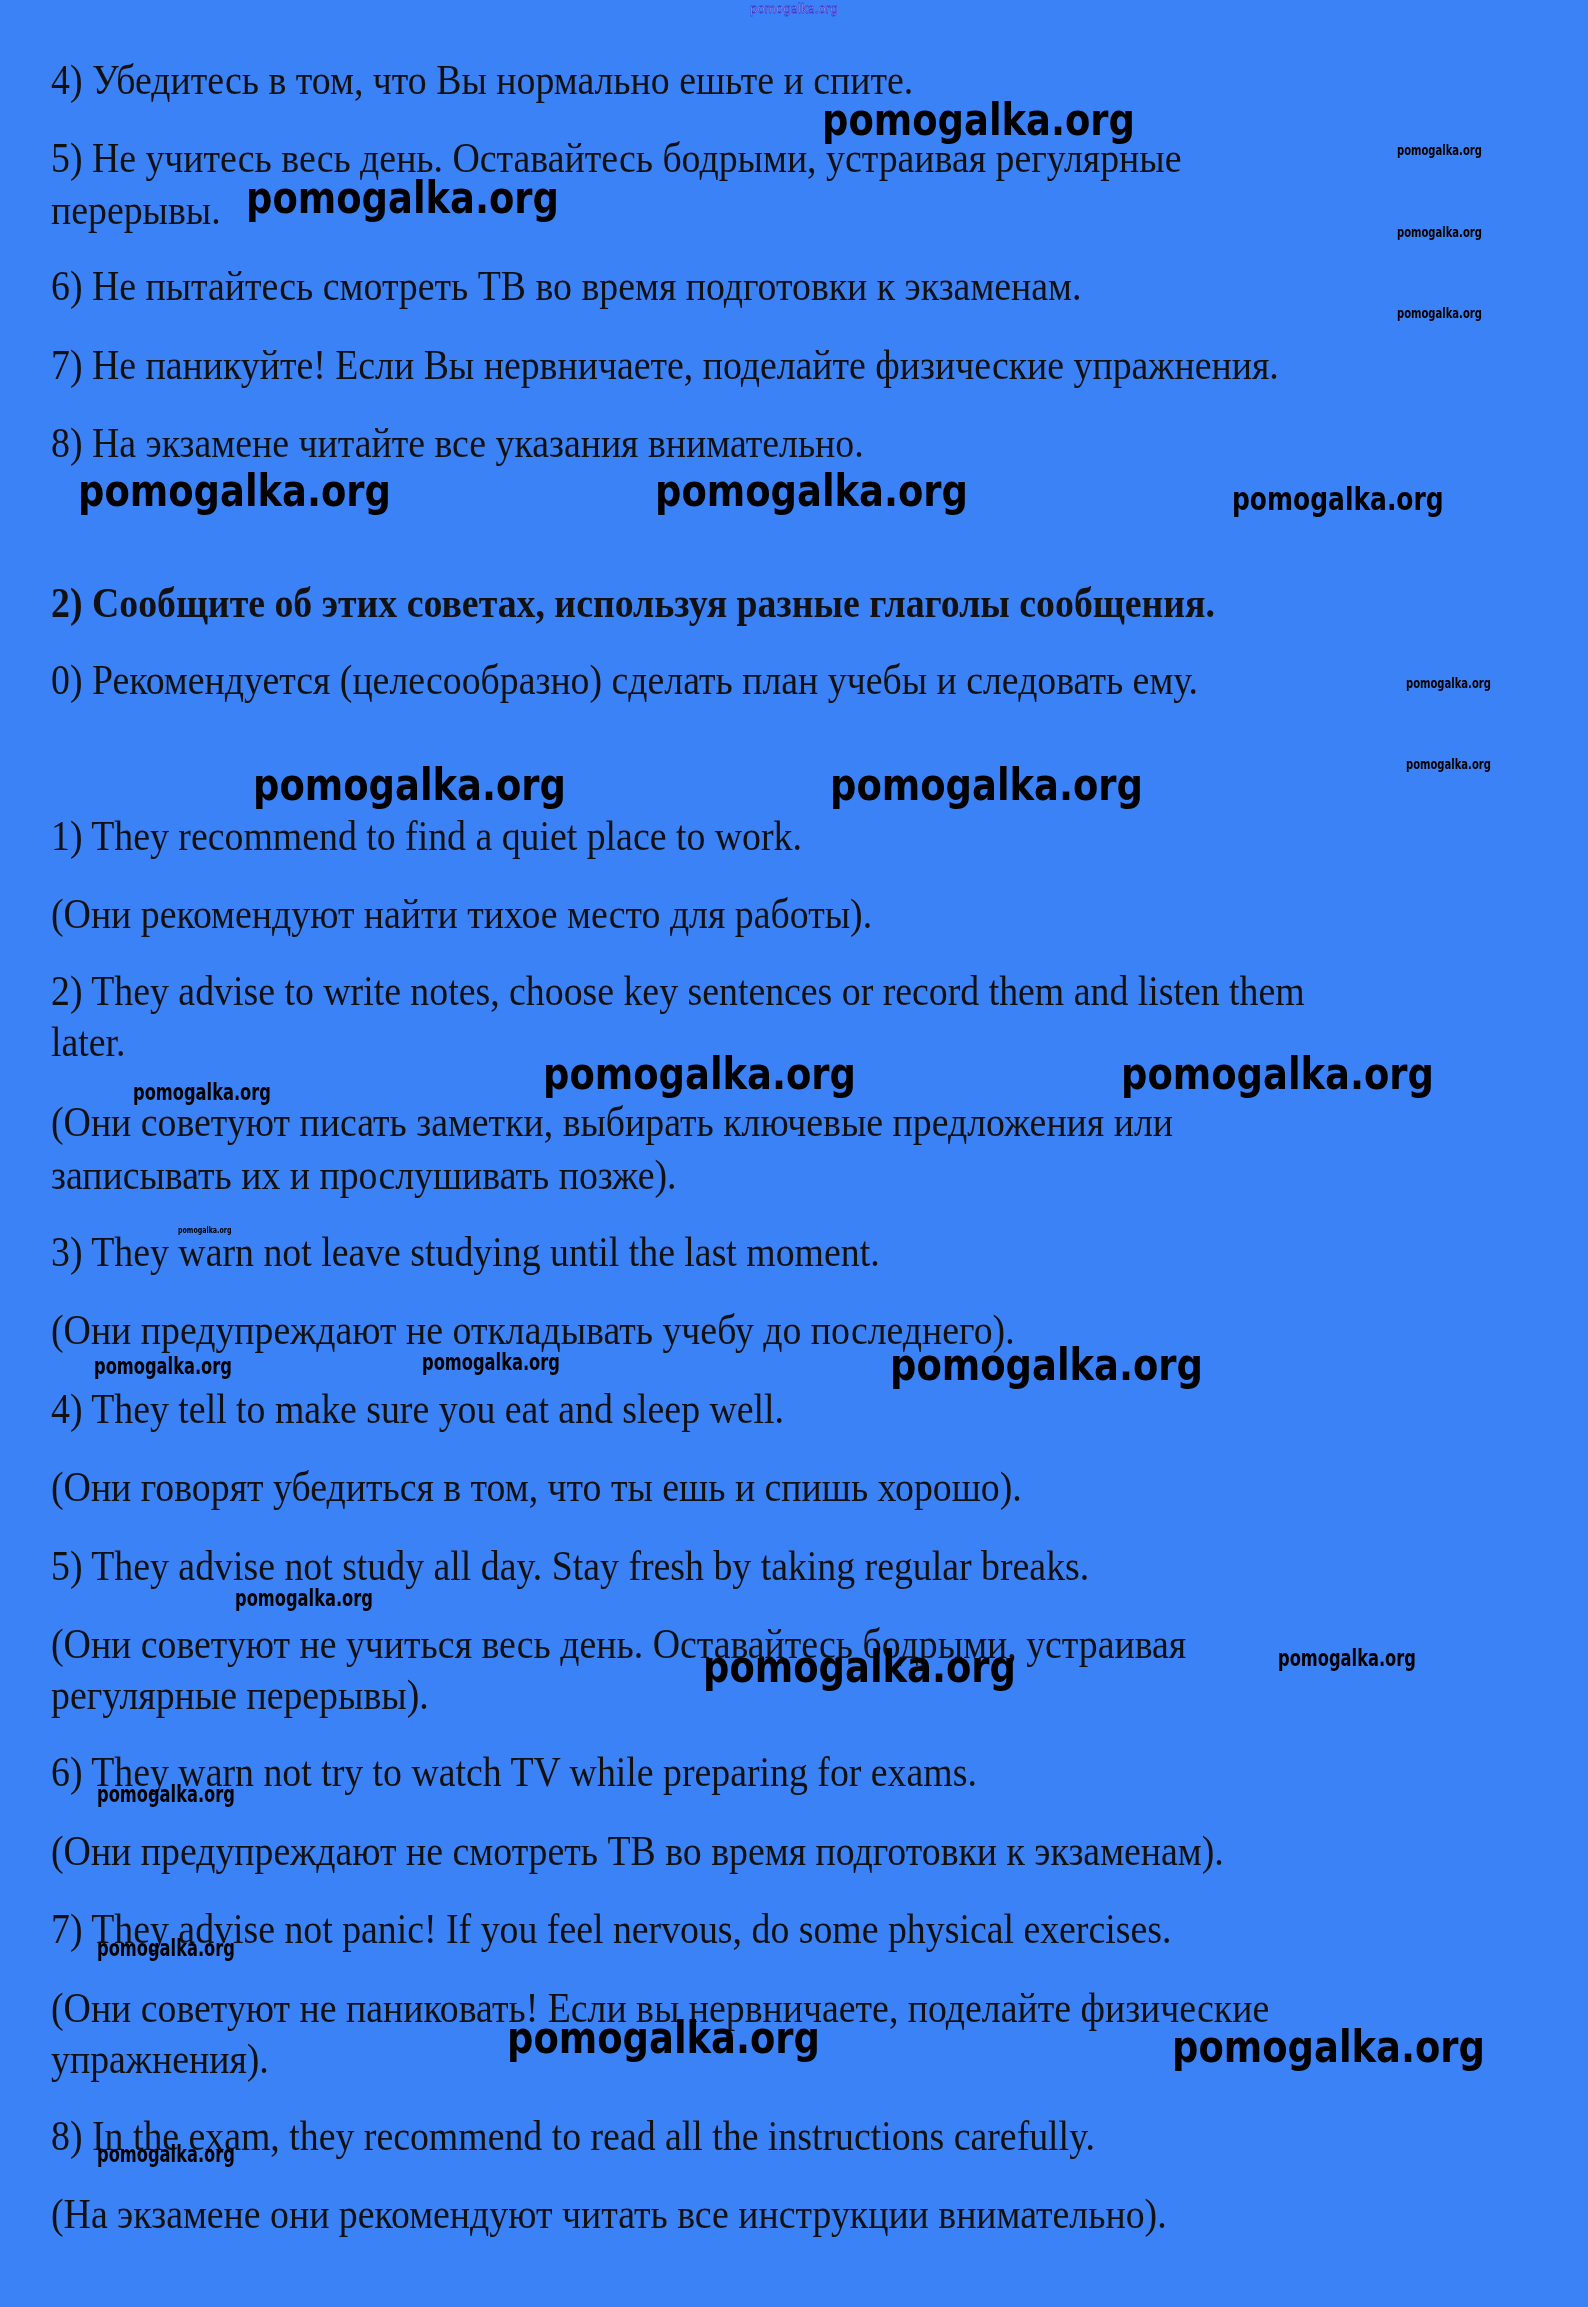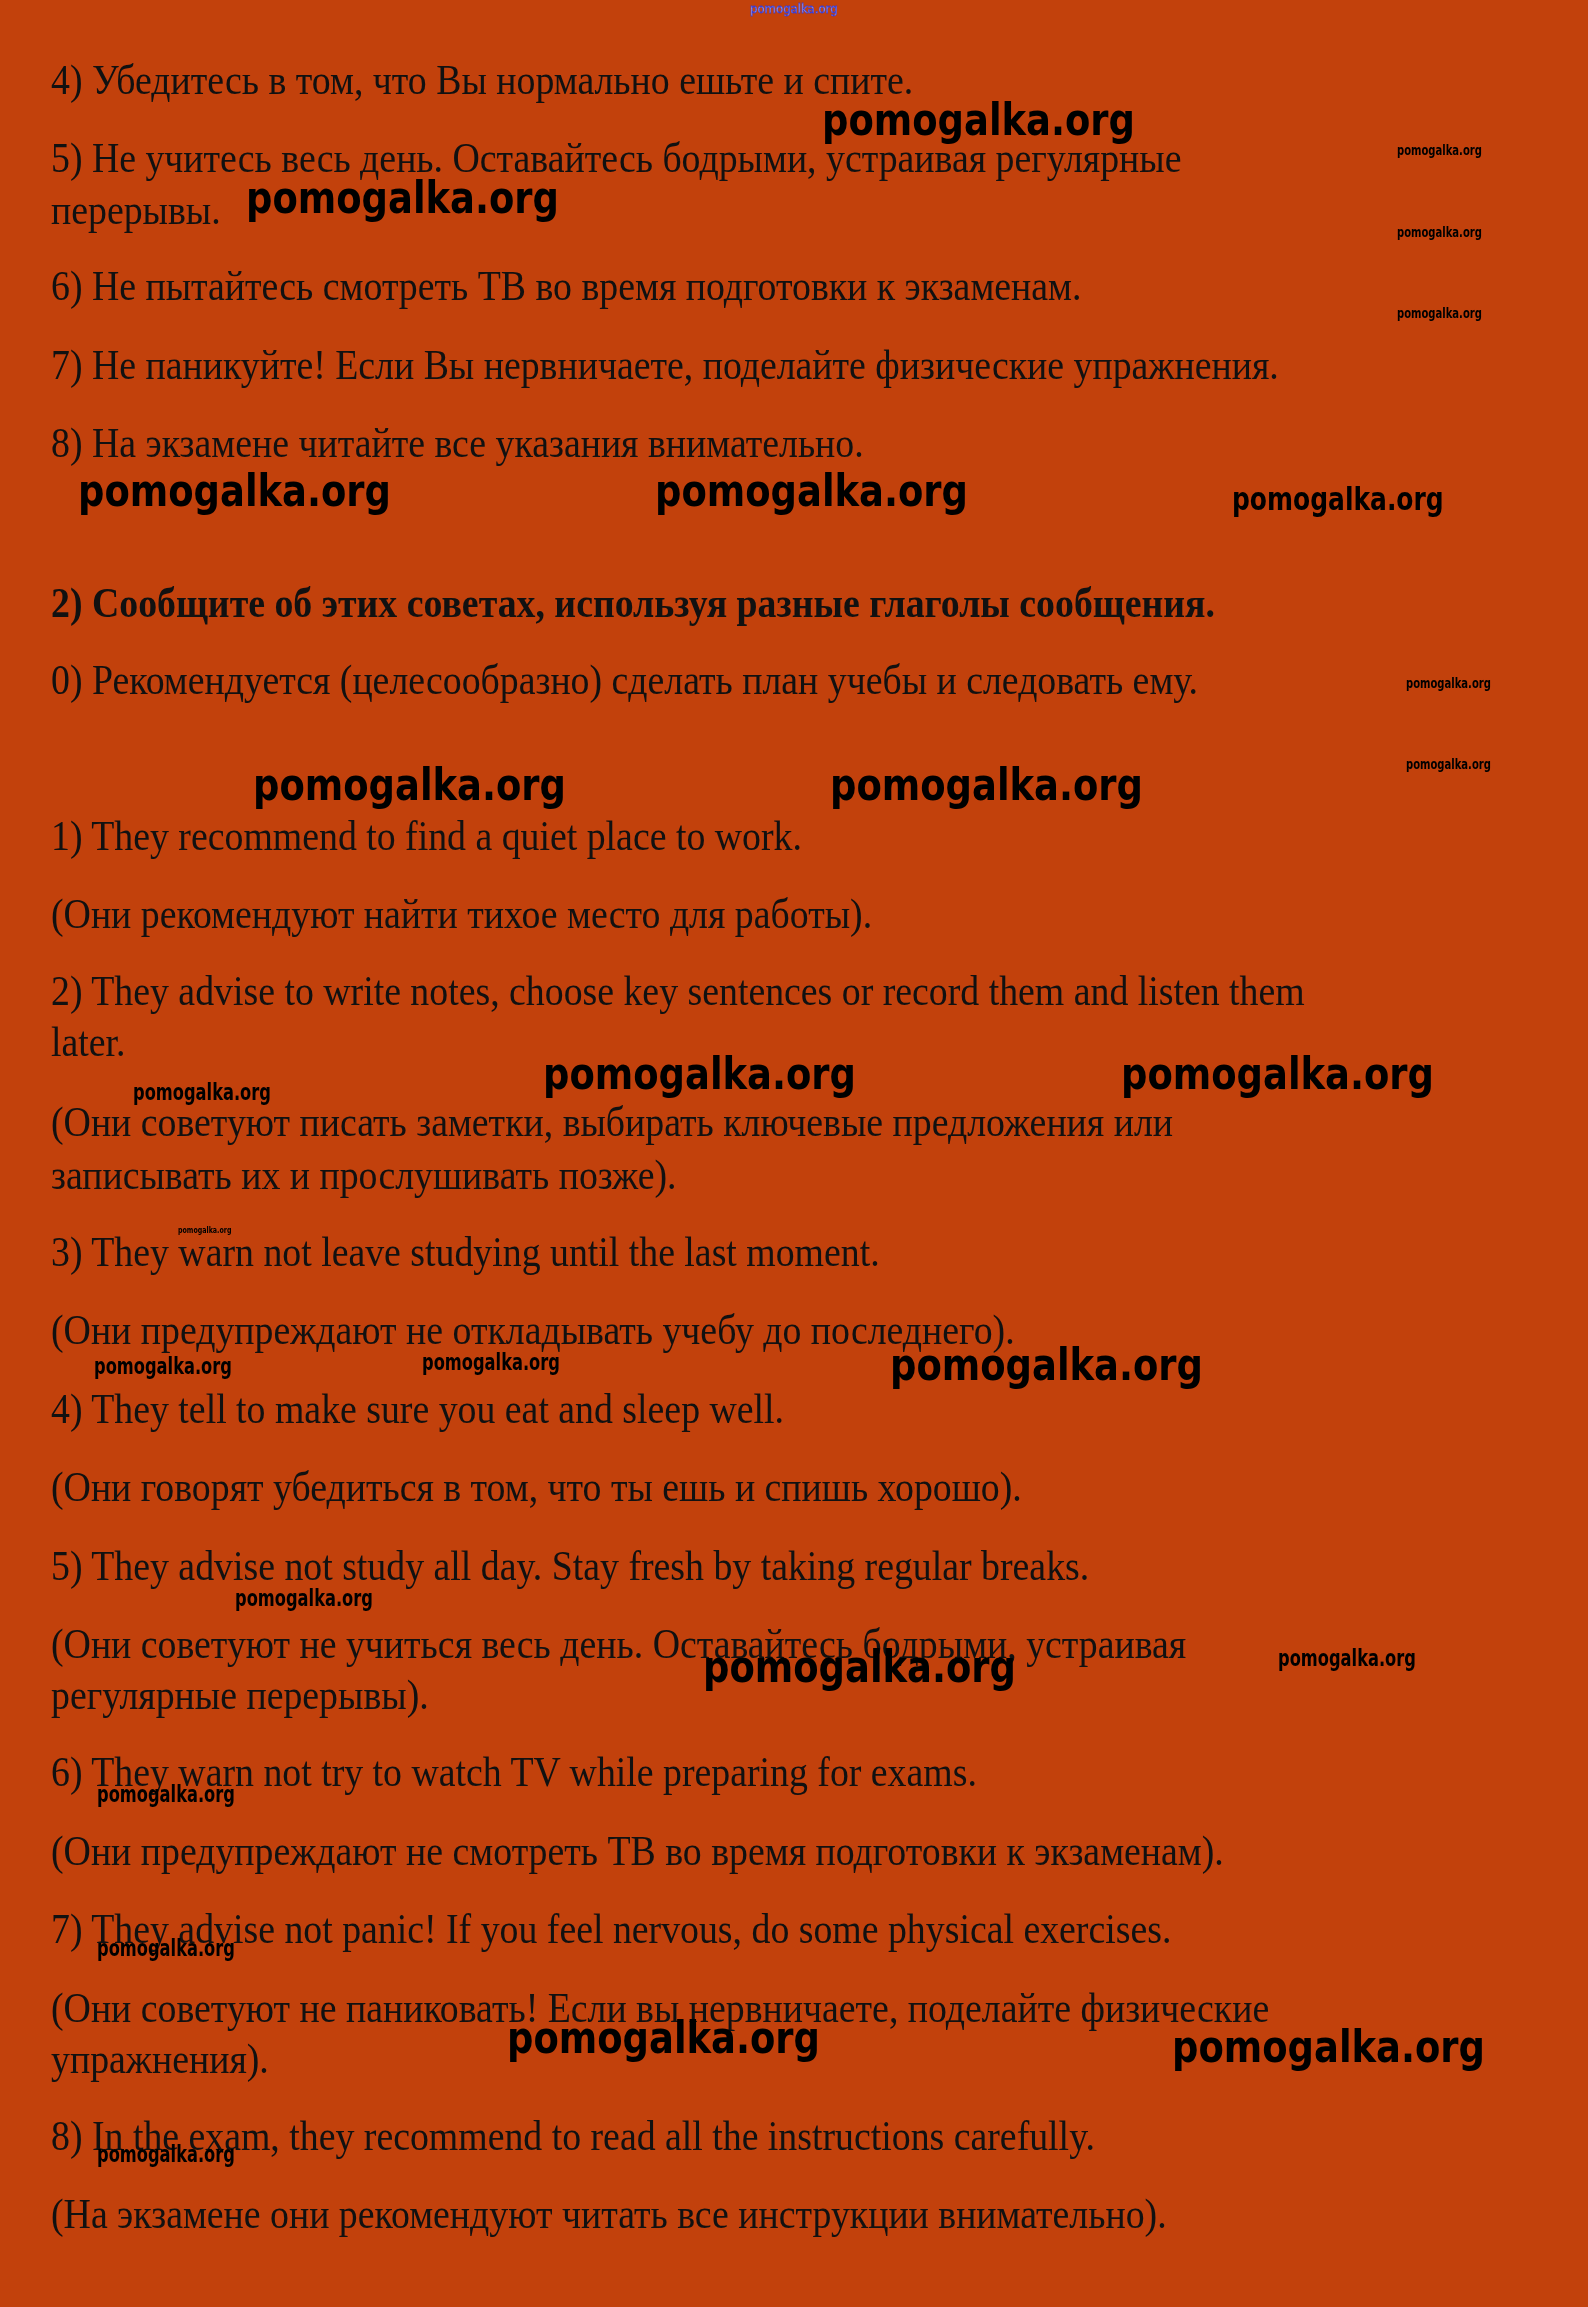--- a/index.html
+++ b/index.html
@@ -1,17 +1,17 @@
 <!DOCTYPE html>
 <html style="font-size:12px"><head>
 <meta charset="utf-8">
 <style>
   html, body { margin: 0; padding: 0; background: #ffffff; }
   body { width: 1588px; height: 2307px; position: relative; overflow: hidden; }
-  .page { position: absolute; left: 0; top: 0; width: 1588px; height: 2307px; background: #c2410c; }
+  .page { position: absolute; left: 0; top: 0; width: 1588px; height: 2307px; background: #3b82f6; }
   .line {
     position: absolute; left: 51px;
     font-family: "Liberation Serif", serif;
     font-size: 42px; line-height: 1; color: #111;
     white-space: nowrap;
     transform-origin: left top;
     transform: scaleX(0.9);
   }
   .bold { font-weight: bold; }
   .wm {

